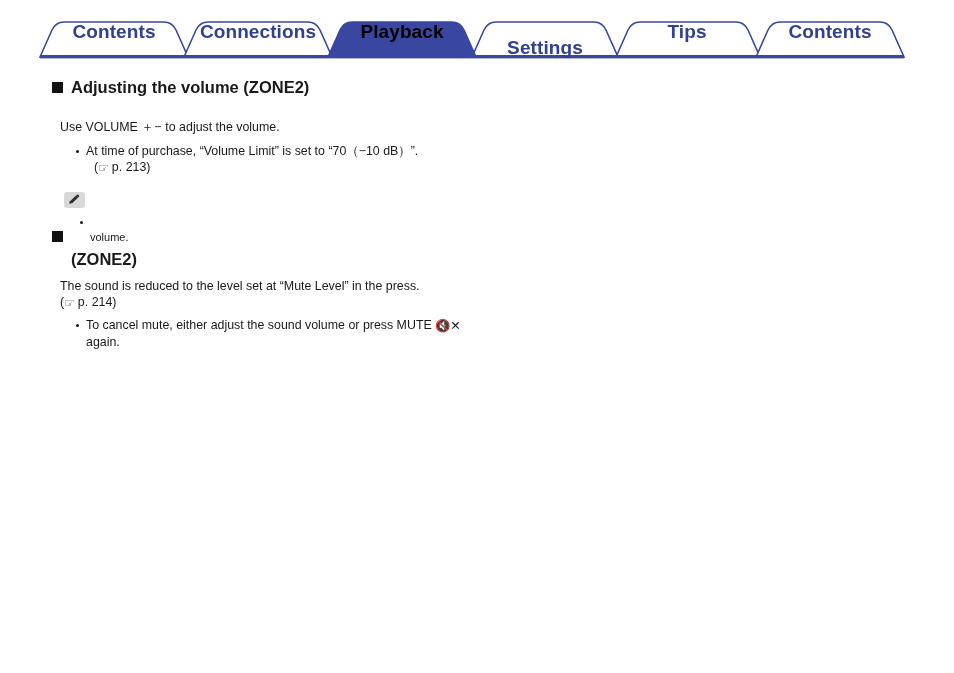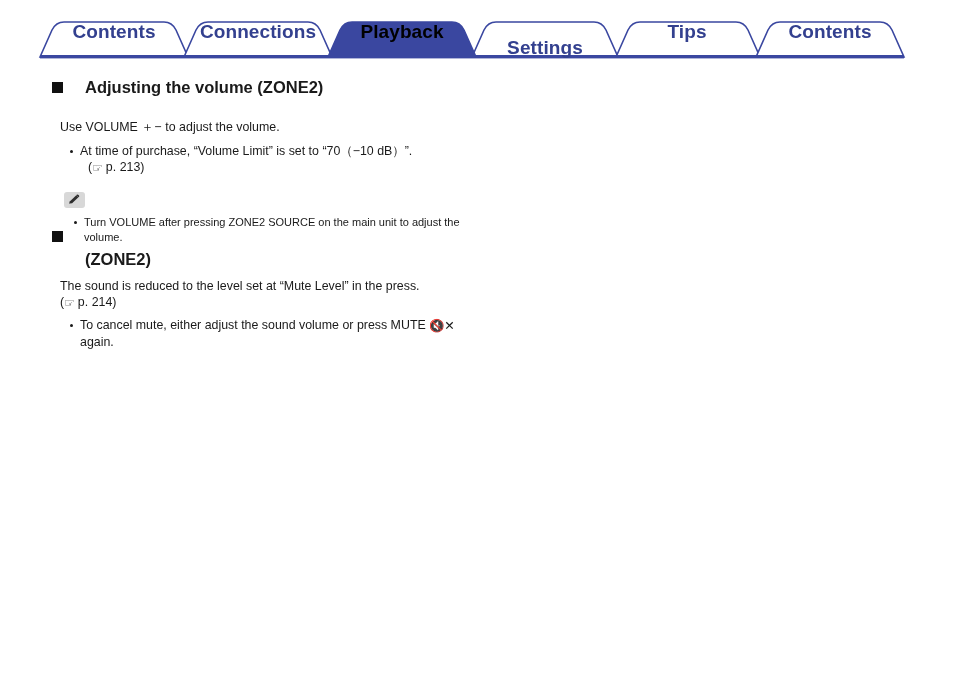--- a/index.html
+++ b/index.html
@@ -53,40 +53,40 @@
     position: relative;
   }
 
   h2.heading {
     margin: 0;
     font-size: 16.5px;
     font-weight: bold;
     line-height: 1.42;
     color: #1a1a1a;
     position: relative;
-    padding-left: 33px;
+    padding-left: 19px;
   }
   .sq-bullet {
     position: absolute;
     left: 0;
     top: 6px;
     width: 11px;
     height: 11px;
     background: #111111;
   }
 
   p.body-line {
     margin: 0;
     font-size: 12.4px;
     line-height: 1.32;
     color: #1a1a1a;
   }
 
   ul.dots {
-    margin: 8px;
+    margin: 14px;
     padding: 0;
     list-style: none;
   }
   ul.dots > li {
     position: relative;
     padding-left: 12px;
     font-size: 12.4px;
     line-height: 1.32;
     color: #1a1a1a;
     margin: 0;
@@ -203,21 +203,21 @@
     <div style="margin-top:16px; padding-left:12px;">
       <div class="note-icon">
         <svg width="13" height="11" viewBox="0 0 13 11" xmlns="http://www.w3.org/2000/svg">
           <path d="M1.2 9.6 L2.0 7.2 L8.3 1.2 L10.4 3.2 L4.1 9.2 Z" fill="#2e2e2e"></path>
           <path d="M8.7 0.8 Q9.6 0.0 10.5 0.9 L11.0 1.5 Q11.7 2.3 10.8 3.0 L10.5 3.3 L8.4 1.2 Z" fill="#2e2e2e"></path>
           <path d="M1.2 9.6 L2.6 9.1 L1.7 8.2 Z" fill="#4a4a4a"></path>
         </svg>
       </div>
       <ul class="dots small" style="margin-top:7px;">
         <li>
-          <span>Turn VOLUME after pressing ZONE2 SOURCE on the main unit to adjust the</span><br>
+          <br>
           <span>volume.</span>
         </li>
       </ul>
     </div>
   </div>
 
   <div class="section" style="position:absolute; left:52px; top:163px; width:520px;">
 
     <h2 class="heading">
       <span class="sq-bullet"></span>

